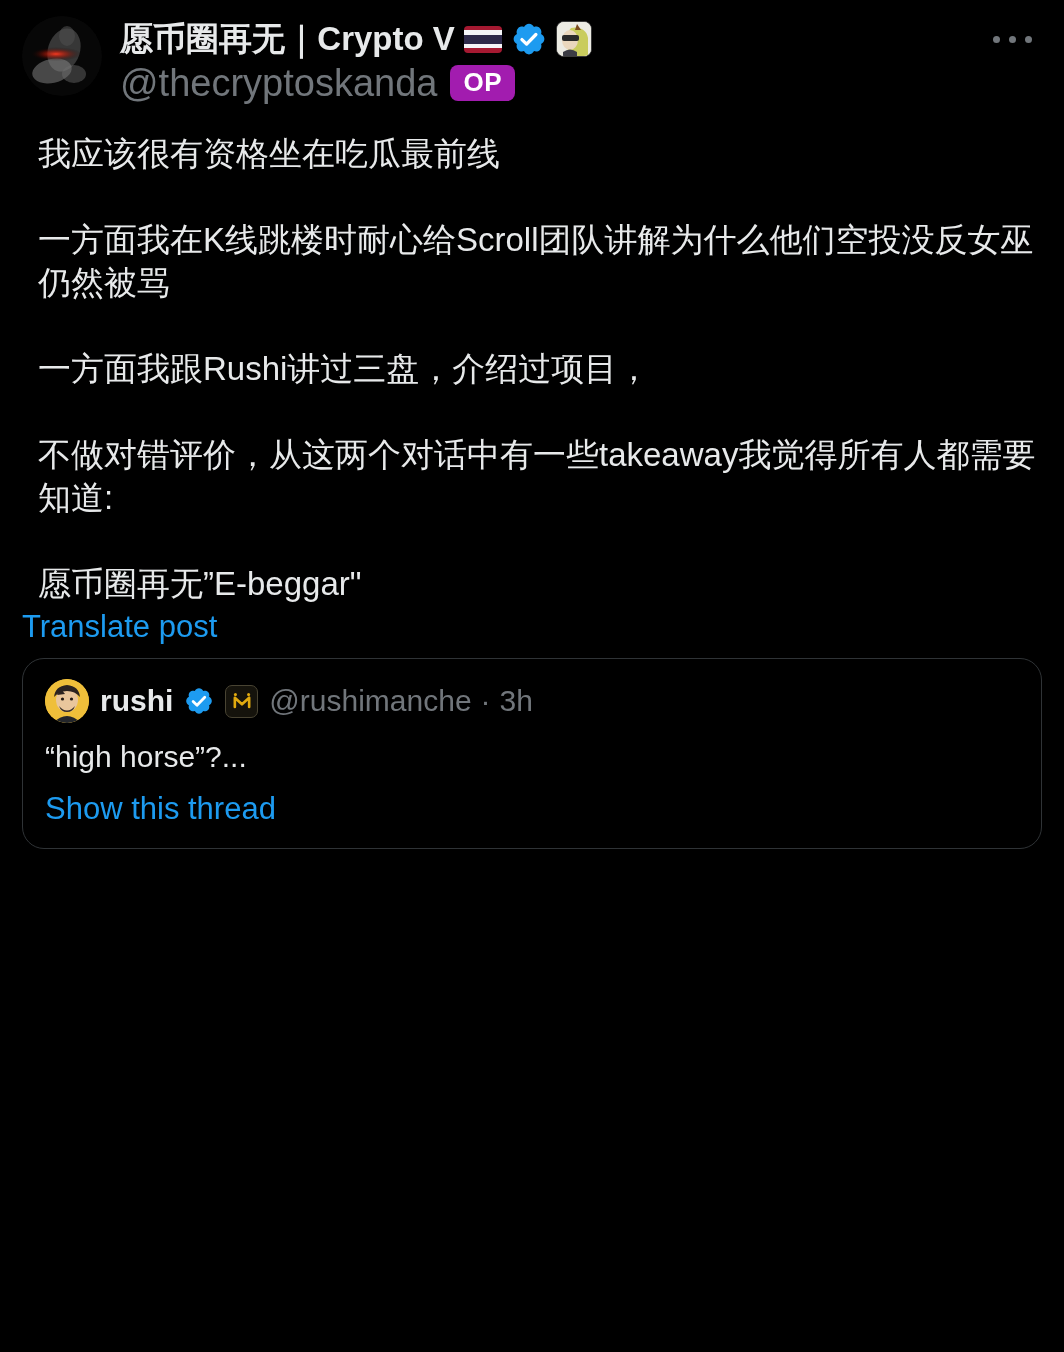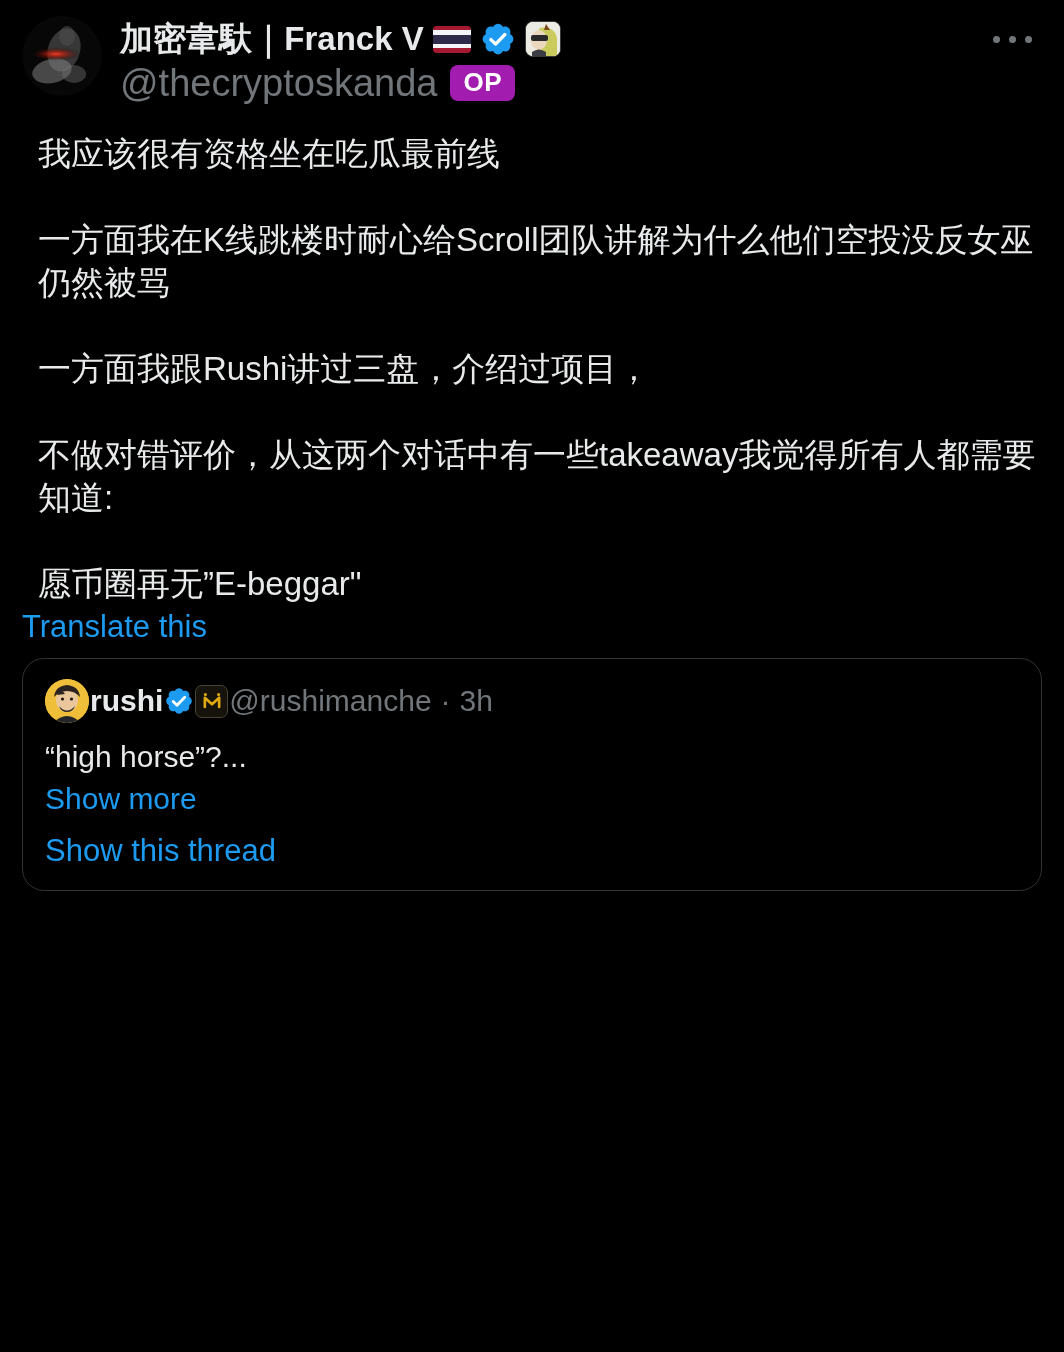--- a/index.html
+++ b/index.html
@@ -41,21 +41,21 @@
   .tweet-body{margin-top:31px;font-size:33px;line-height:43px;color:#e7e9ea;}
   .body-para{margin:0 0 43px 16px;white-space:pre-line;word-wrap:break-word;}
   .body-para:last-child{margin-bottom:0;}
   .translate-link{display:inline-block;color:#1d9bf0;font-size:31px;line-height:43px;text-decoration:none;cursor:pointer;}
 
   
   .quote-card{
     margin-top:10px;border:1px solid #2f3336;border-radius:22px;
     padding:20px 22px 18px 22px;cursor:pointer;
   }
-  .quote-header{display:flex;align-items:center;gap:1px;min-width:0;}
+  .quote-header{display:flex;align-items:center;gap:11px;min-width:0;}
   .q-avatar{width:44px;height:44px;border-radius:50%;overflow:hidden;flex-shrink:0;background:#efbf3a;display:inline-flex;}
   .q-name{font-weight:700;font-size:30px;color:#e7e9ea;}
   .q-verified{width:30px;height:30px;flex-shrink:0;display:inline-flex;}
   .q-logo{
     width:31px;height:31px;border-radius:7px;border:1px solid #494433;background:#15130c;
     flex-shrink:0;display:inline-flex;align-items:center;justify-content:center;
   }
   .q-meta{color:#71767b;font-size:30px;white-space:nowrap;display:flex;gap:9px;align-items:flex-start;}
   .quote-body{margin-top:13px;font-size:30px;line-height:42px;color:#e7e9ea;}
   .quote-para{margin:0 0 13px 0;white-space:pre-line;word-wrap:break-word;}
@@ -83,21 +83,21 @@
         <ellipse cx="42" cy="34" rx="16" ry="22" fill="#5f5f5f" opacity="0.55" transform="rotate(18 42 34)"></ellipse>
         <ellipse cx="30" cy="55" rx="20" ry="12" fill="#8a8a8a" opacity="0.5" transform="rotate(-12 30 55)"></ellipse>
         <ellipse cx="52" cy="58" rx="12" ry="9" fill="#6f6f6f" opacity="0.45"></ellipse>
         <ellipse cx="45" cy="20" rx="8" ry="10" fill="#4c4c4c" opacity="0.6"></ellipse>
         <ellipse cx="34" cy="38" rx="26" ry="7" fill="url(#redGlow)"></ellipse>
       </svg>
     </div>
 
     <div class="author-block">
       <div class="name-row">
-        <span>加密韋馱｜Franck V</span>
+        <span>愿币圈再无｜Crypto V</span>
         <span class="flag-emoji"></span>
         <span class="verified">
           <svg viewBox="0 0 24 24" width="36" height="36">
             <path fill="#1d9bf0" d="M22.25 12c0-1.43-.88-2.67-2.19-3.34.46-1.39.2-2.9-.81-3.91s-2.52-1.27-3.91-.81c-.66-1.31-1.91-2.19-3.34-2.19s-2.67.88-3.33 2.19c-1.4-.46-2.91-.2-3.92.81s-1.26 2.52-.8 3.91c-1.31.67-2.2 1.91-2.2 3.34s.89 2.67 2.2 3.34c-.46 1.39-.21 2.9.8 3.91s2.52 1.26 3.91.81c.67 1.31 1.91 2.19 3.34 2.19s2.68-.88 3.34-2.19c1.39.45 2.9.2 3.91-.81s1.27-2.52.81-3.91c1.31-.67 2.19-1.91 2.19-3.34z"></path>
             <polyline points="7.3,12.4 10.4,15.4 16.6,9" fill="none" stroke="#fff" stroke-width="2.2" stroke-linecap="round" stroke-linejoin="round"></polyline>
           </svg>
         </span>
         <span class="affiliate-badge">
           <svg viewBox="0 0 34 34" width="34" height="34">
             <rect width="34" height="34" fill="#ecebe3"></rect>
@@ -124,21 +124,21 @@
 
   
   <section class="tweet-body">
       <p class="body-para">我应该很有资格坐在吃瓜最前线</p>
       <p class="body-para">一方面我在K线跳楼时耐心给Scroll团队讲解为什么他们空投没反女巫仍然被骂</p>
       <p class="body-para">一方面我跟Rushi讲过三盘，介绍过项目，</p>
       <p class="body-para">不做对错评价，从这两个对话中有一些takeaway我觉得所有人都需要知道:</p>
       <p class="body-para">愿币圈再无”E-beggar"</p>
     </section>
 
-  <a class="translate-link">Translate this</a>
+  <a class="translate-link">Translate post</a>
 
   
   <div class="quote-card">
     <div class="quote-header">
       <span class="q-avatar">
         <svg viewBox="0 0 44 44" width="44" height="44">
           <circle cx="22" cy="22" r="22" fill="#efbf3a"></circle>
           <ellipse cx="22" cy="21" rx="11" ry="12" fill="#e9c69c"></ellipse>
           <path d="M9 18 Q10 7 22 6 Q34 7 35 18 Q30 12 22 12 Q14 12 9 18 Z" fill="#2b2320"></path>
           <path d="M12 16 L16 10 L20 15 Z" fill="#2b2320"></path>
@@ -166,20 +166,19 @@
         <span>@rushimanche</span>
         <span>·</span>
         <span>3h</span>
       </span>
     </div>
 
     <div class="quote-body">
         <p class="quote-para">“high horse”?...</p>
       </div>
 
-    <a class="show-more-link">Show more</a>
     <a class="show-thread-link">Show this thread</a>
   </div>
 
   
   
 
 </div>
 
 </body></html>

